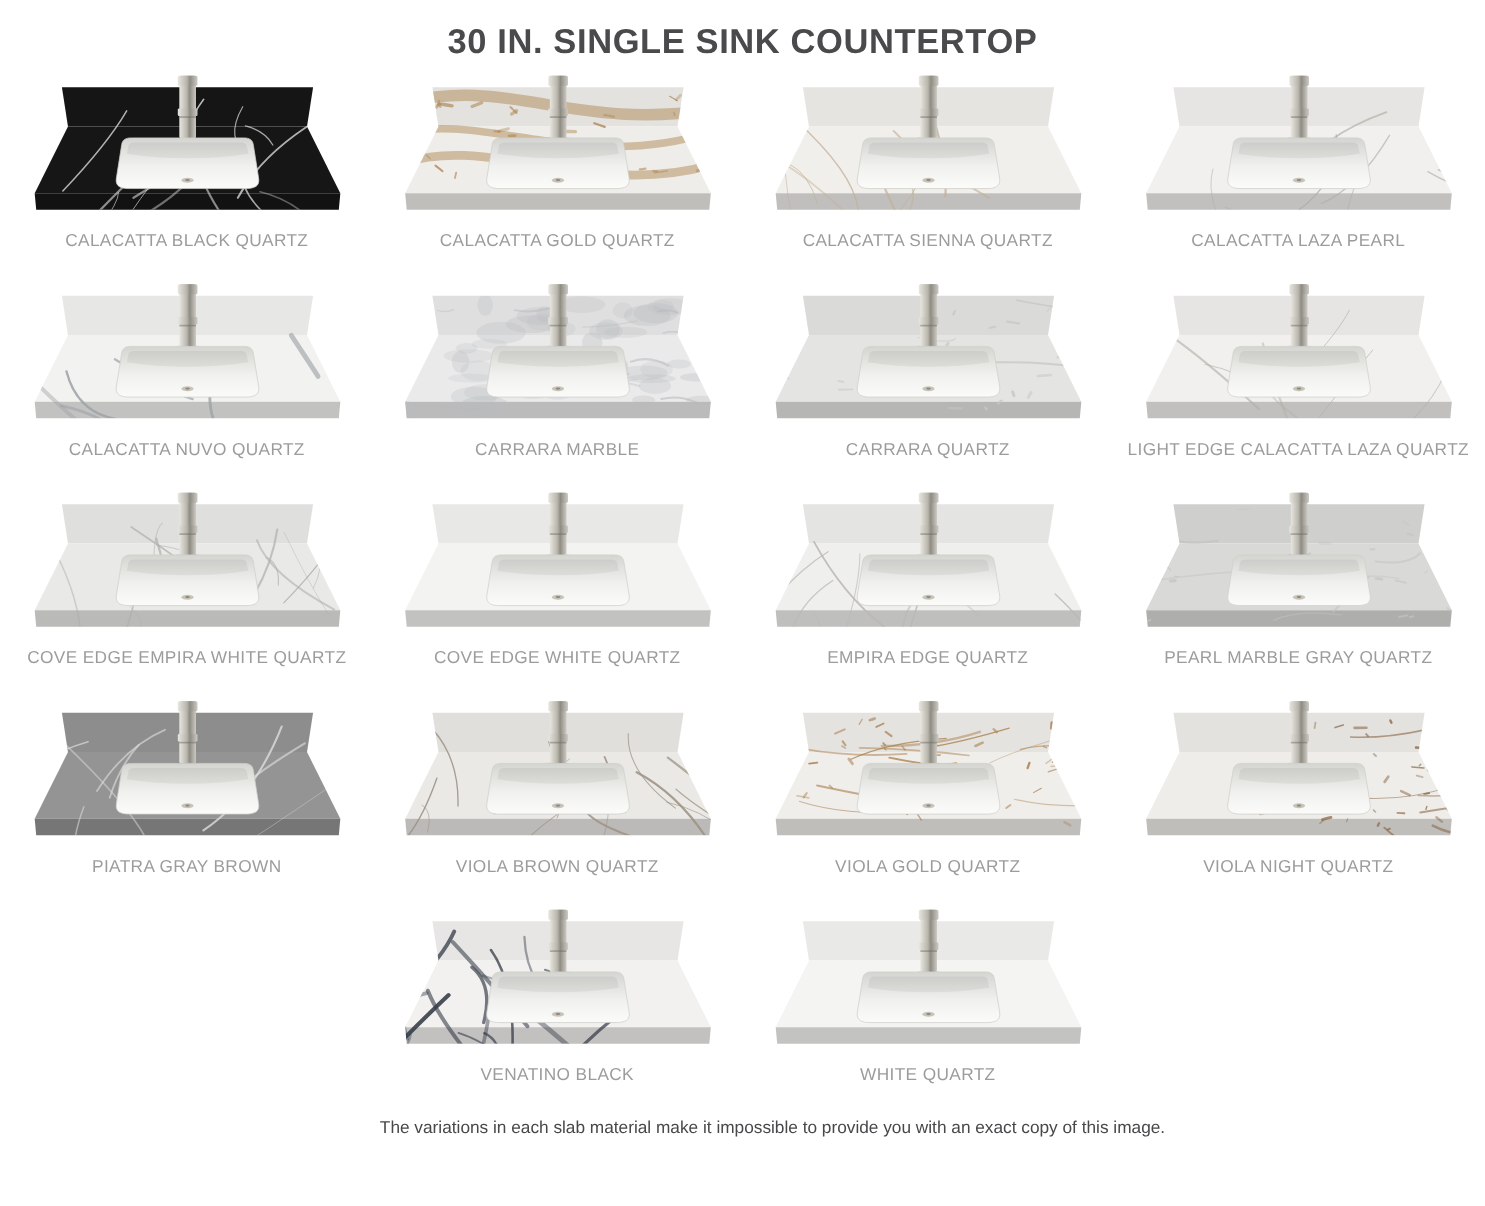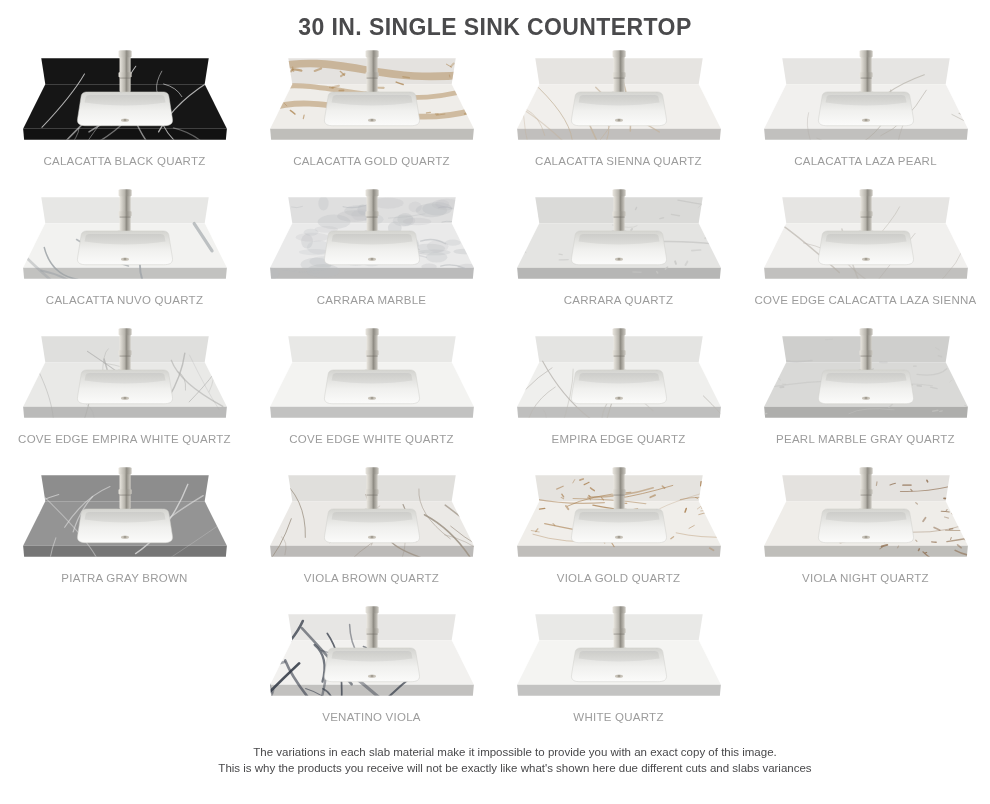--- a/index.html
+++ b/index.html
@@ -514,21 +514,21 @@
               <rect x="109.6" y="1.5" width="11" height="41" rx="1" fill="url(#fg7)"></rect>
               <rect x="108.6" y="1.5" width="13" height="6.5" rx="1" fill="url(#fg7)"></rect>
               <rect x="108.6" y="23" width="13" height="5" rx="0.8" fill="url(#fg7)"></rect>
               <rect x="109.6" y="28.2" width="11" height="1.1" fill="#6e6b64" opacity="0.5"></rect>
               <path d="M78,42.5 L152,42.5 C156.5,42.5 158,44 158.5,47 L162,69 C163,74.5 159,76 153.5,76 L76.5,76 C71,76 67,74.5 68,69 L71.5,47 C72,44 73.5,42.5 78,42.5 Z" fill="url(#sg7)" stroke="#cfcfcb" stroke-width="0.5"></path>
               <path d="M80,45.5 L150,45.5 C153,45.5 154,46.5 154.3,48.5 L155.2,53 C130,57 100,57 74.9,53 L75.8,48.5 C76.1,46.5 77,45.5 80,45.5 Z" fill="#000" opacity="0.05"></path>
               <ellipse cx="115" cy="70.5" rx="4" ry="1.7" fill="#c9c4ba"></ellipse>
               <ellipse cx="115" cy="70.4" rx="1.6" ry="0.7" fill="#8f8a80"></ellipse>
             </svg>
           </div>
-          <div class="label">COVE EDGE CALACATTA LAZA SIENNA</div>
+          <div class="label">LIGHT EDGE CALACATTA LAZA QUARTZ</div>
         </div>
       </div>
       <div class="row">
         <div class="tile">
           <div class="swatch">
             <svg viewBox="0 0 230 100" xmlns="http://www.w3.org/2000/svg">
               <defs>
                 <linearGradient id="fg8" x1="0" y1="0" x2="1" y2="0">
                   <stop offset="0" stop-color="#e9e6df"></stop>
                   <stop offset="0.45" stop-color="#b9b6ae"></stop>
@@ -1091,21 +1091,21 @@
               <rect x="109.6" y="1.5" width="11" height="41" rx="1" fill="url(#fg16)"></rect>
               <rect x="108.6" y="1.5" width="13" height="6.5" rx="1" fill="url(#fg16)"></rect>
               <rect x="108.6" y="23" width="13" height="5" rx="0.8" fill="url(#fg16)"></rect>
               <rect x="109.6" y="28.2" width="11" height="1.1" fill="#6e6b64" opacity="0.5"></rect>
               <path d="M78,42.5 L152,42.5 C156.5,42.5 158,44 158.5,47 L162,69 C163,74.5 159,76 153.5,76 L76.5,76 C71,76 67,74.5 68,69 L71.5,47 C72,44 73.5,42.5 78,42.5 Z" fill="url(#sg16)" stroke="#cfcfcb" stroke-width="0.5"></path>
               <path d="M80,45.5 L150,45.5 C153,45.5 154,46.5 154.3,48.5 L155.2,53 C130,57 100,57 74.9,53 L75.8,48.5 C76.1,46.5 77,45.5 80,45.5 Z" fill="#000" opacity="0.05"></path>
               <ellipse cx="115" cy="70.5" rx="4" ry="1.7" fill="#c9c4ba"></ellipse>
               <ellipse cx="115" cy="70.4" rx="1.6" ry="0.7" fill="#8f8a80"></ellipse>
             </svg>
           </div>
-          <div class="label">VENATINO VIOLA</div>
+          <div class="label">VENATINO BLACK</div>
         </div>
         <div class="tile">
           <div class="swatch">
             <svg viewBox="0 0 230 100" xmlns="http://www.w3.org/2000/svg">
               <defs>
                 <linearGradient id="fg17" x1="0" y1="0" x2="1" y2="0">
                   <stop offset="0" stop-color="#e9e6df"></stop>
                   <stop offset="0.45" stop-color="#b9b6ae"></stop>
                   <stop offset="0.62" stop-color="#8f8c84"></stop>
                   <stop offset="1" stop-color="#cdcac3"></stop>
@@ -1135,15 +1135,14 @@
               <ellipse cx="115" cy="70.5" rx="4" ry="1.7" fill="#c9c4ba"></ellipse>
               <ellipse cx="115" cy="70.4" rx="1.6" ry="0.7" fill="#8f8a80"></ellipse>
             </svg>
           </div>
           <div class="label">WHITE QUARTZ</div>
         </div>
       </div>
     </div>
   <div class="footer">
     <div>The variations in each slab material make it impossible to provide you with an exact copy of this image.</div>
-    <div>This is why the products you receive will not be exactly like what's shown here due different cuts and slabs variances</div>
   </div>
 </div>
 
 </body></html>

